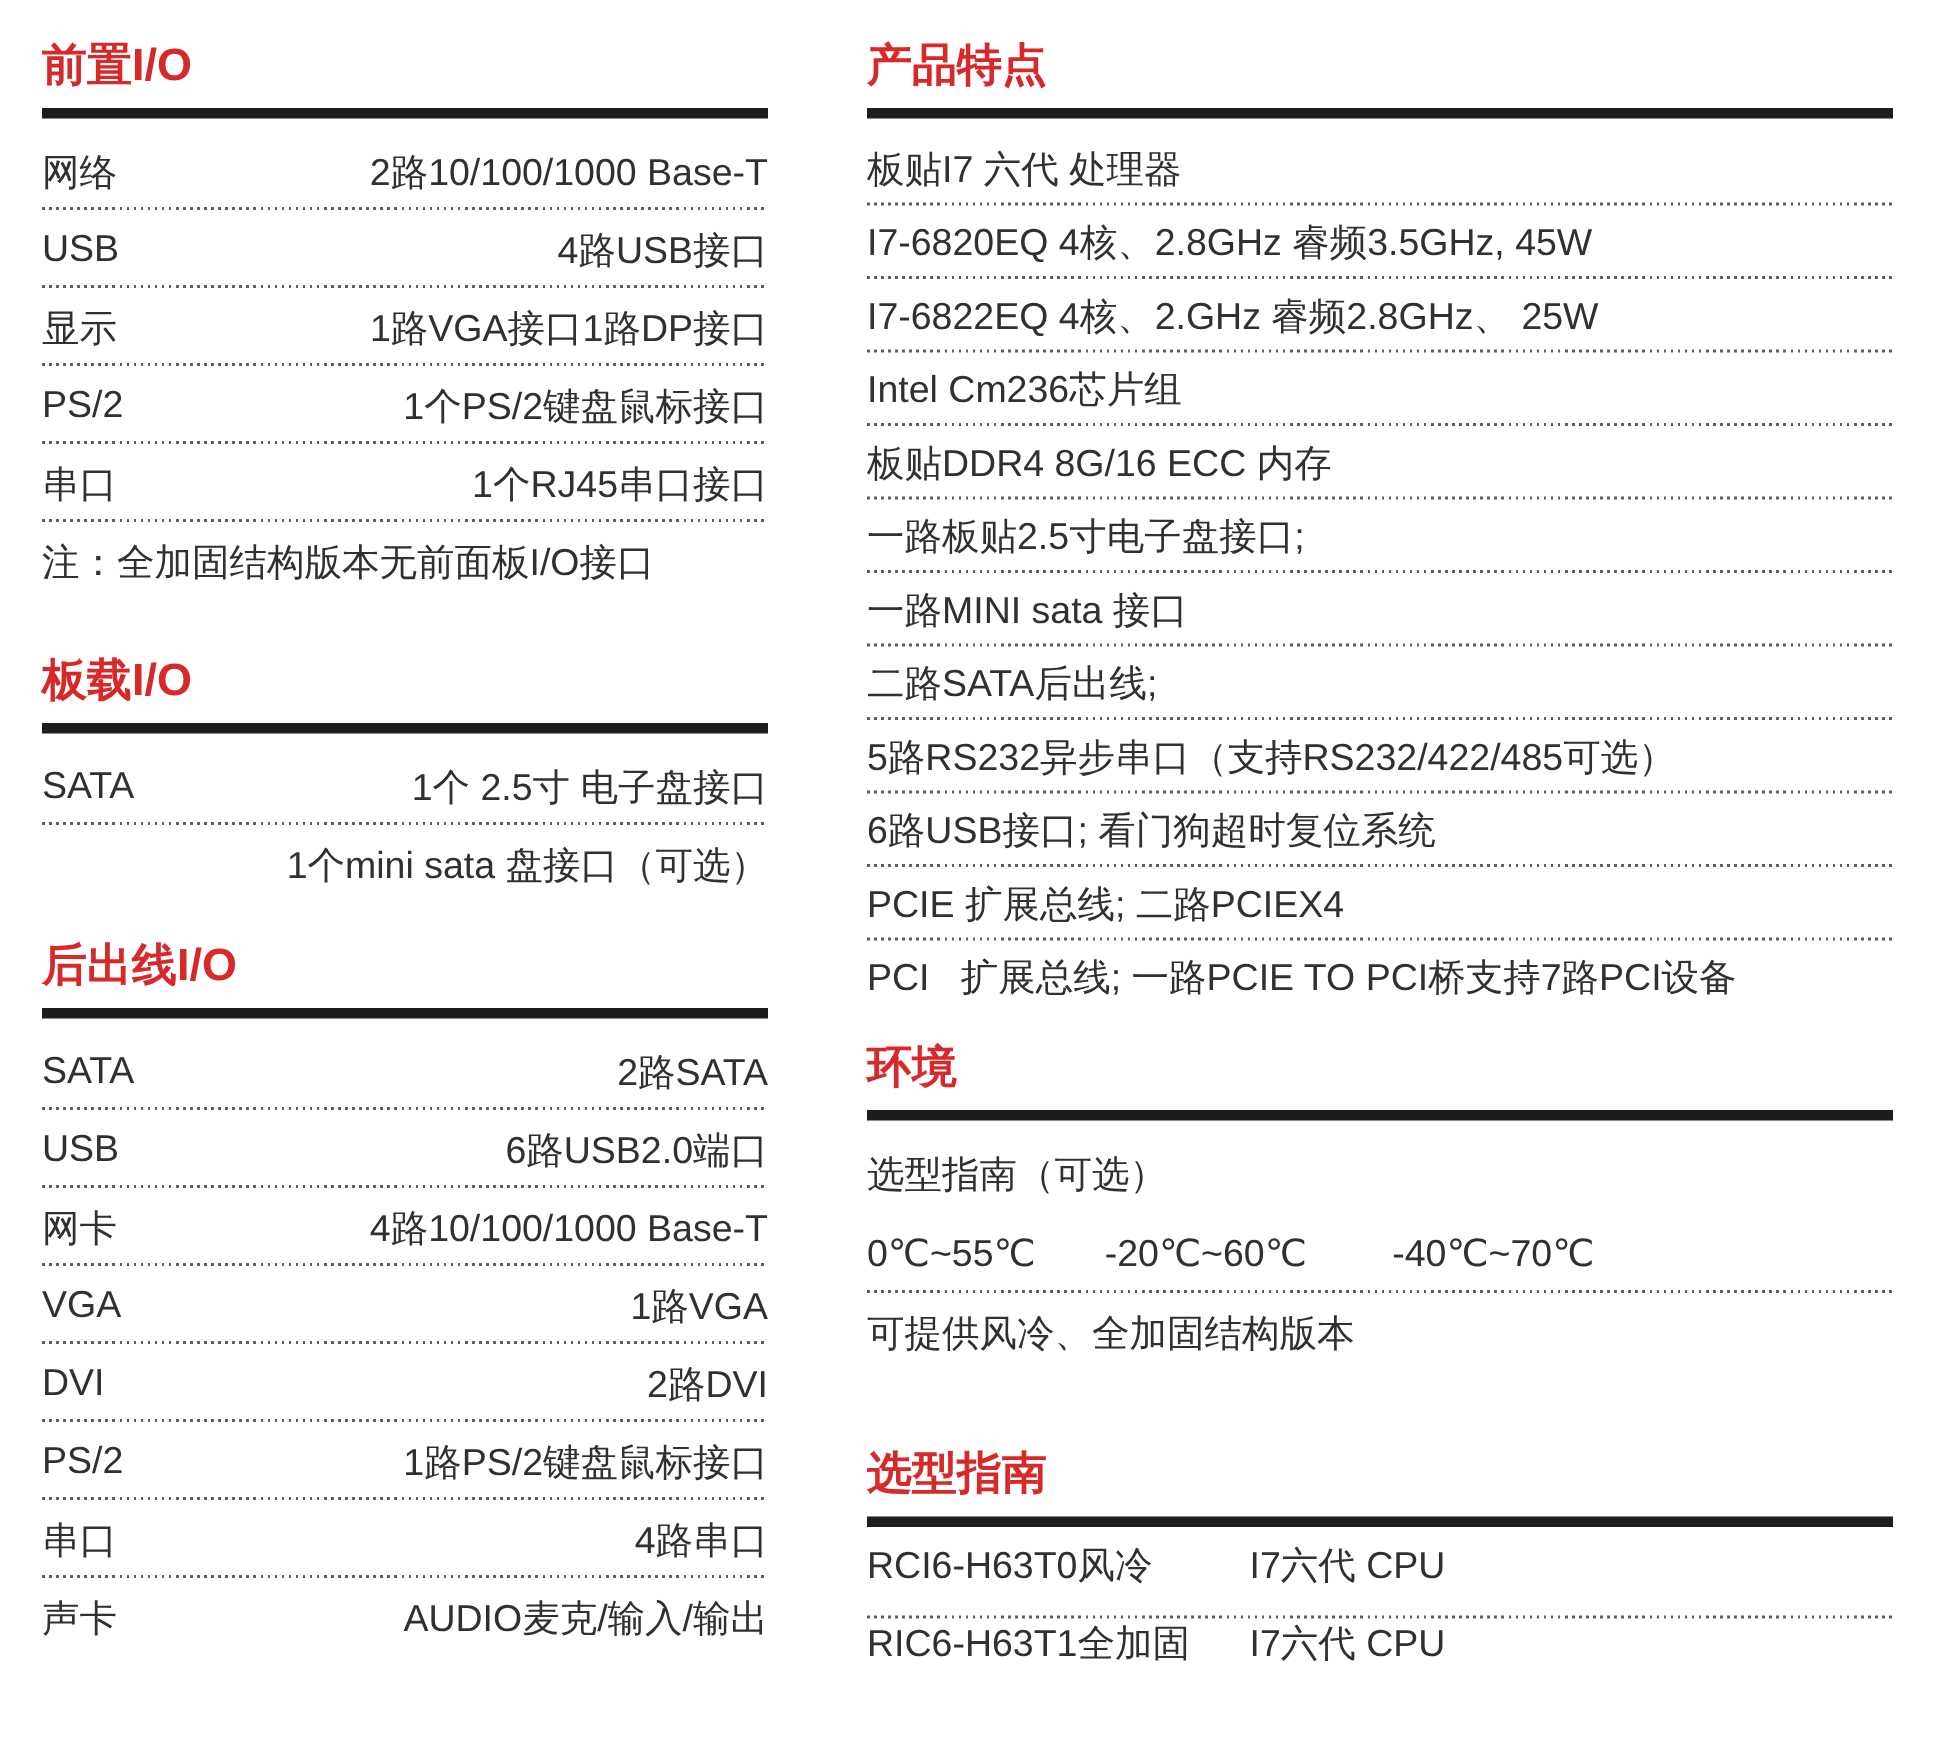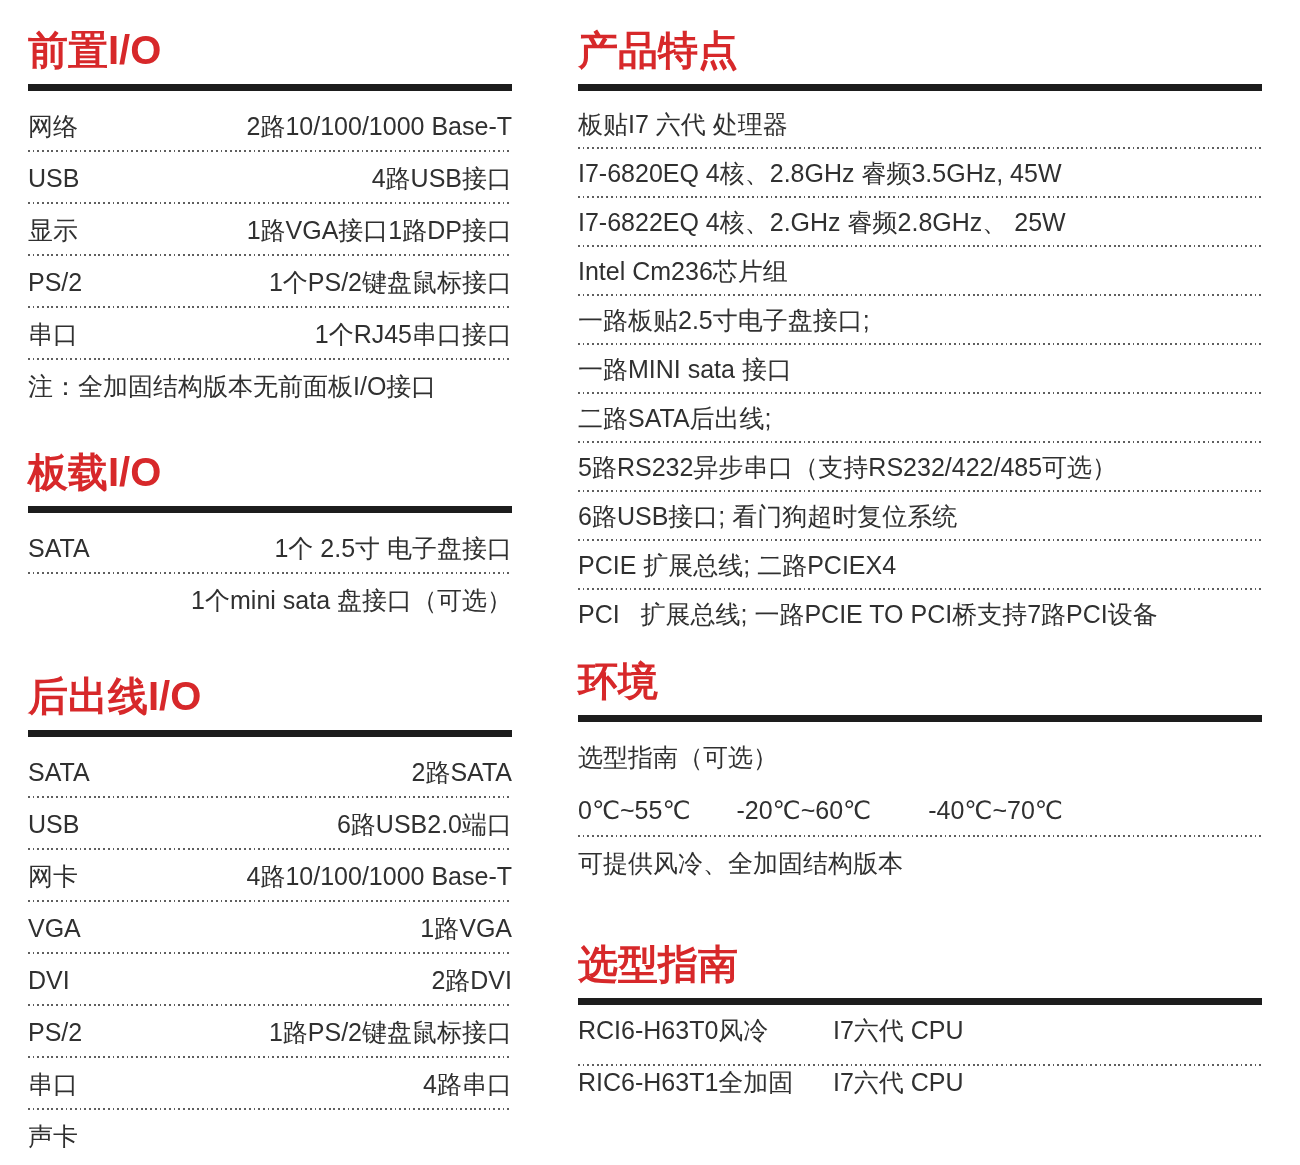--- a/index.html
+++ b/index.html
@@ -18,35 +18,35 @@
   }
   .page{
     display:flex;
     padding:26px 38px 0 28px;
   }
   .col-left{width:484px;flex:0 0 484px;}
   .col-gap{width:66px;flex:0 0 66px;}
   .col-right{width:684px;flex:0 0 684px;}
 
   .sec-title{
-    font-size:40px;
+    font-size:30px;
     line-height:1.2;
     font-weight:700;
     color:var(--accent);
     margin:0 0 10px 0;
     white-space:pre;
   }
   .rule{
     height:7px;
     background:var(--rule);
     margin:0 0 9px 0;
   }
   .sec{margin:0;}
   .sec.gap-36{margin-top:36px;}
-  .sec.gap-30{margin-top:46px;}
+  .sec.gap-30{margin-top:24px;}
   .sec.gap-18{margin-top:18px;}
   .sec.gap-50{margin-top:50px;}
 
   .kv-row{
     display:flex;
     align-items:center;
     height:52px;
     font-size:25px;
     justify-content:space-between;
   }
@@ -169,36 +169,38 @@
       <div class="kv-row dotted">
         <span class="k">PS/2</span>
         <span class="v">1路PS/2键盘鼠标接口</span>
       </div>
       <div class="kv-row dotted">
         <span class="k">串口</span>
         <span class="v">4路串口</span>
       </div>
       <div class="kv-row">
         <span class="k">声卡</span>
+        <span class="v">AUDIO麦克/输入/输出</span>
       </div>
     </section>
 
   </div>
 
   <div class="col-gap"></div>
 
   <div class="col-right">
 
     <section class="sec">
       <h2 class="sec-title">产品特点</h2>
       <div class="rule"></div>
       <div class="item dotted">板贴I7 六代 处理器</div>
       <div class="item dotted">I7-6820EQ 4核、2.8GHz 睿频3.5GHz, 45W</div>
       <div class="item dotted">I7-6822EQ 4核、2.GHz 睿频2.8GHz、 25W</div>
       <div class="item dotted">Intel Cm236芯片组</div>
+      <div class="item dotted">板贴DDR4 8G/16 ECC 内存</div>
       <div class="item dotted">一路板贴2.5寸电子盘接口;</div>
       <div class="item dotted">一路MINI sata 接口</div>
       <div class="item dotted">二路SATA后出线;</div>
       <div class="item dotted">5路RS232异步串口（支持RS232/422/485可选）</div>
       <div class="item dotted">6路USB接口; 看门狗超时复位系统</div>
       <div class="item dotted">PCIE 扩展总线; 二路PCIEX4</div>
       <div class="item">PCI   扩展总线; 一路PCIE TO PCI桥支持7路PCI设备</div>
     </section>
 
     <section class="sec gap-18">

